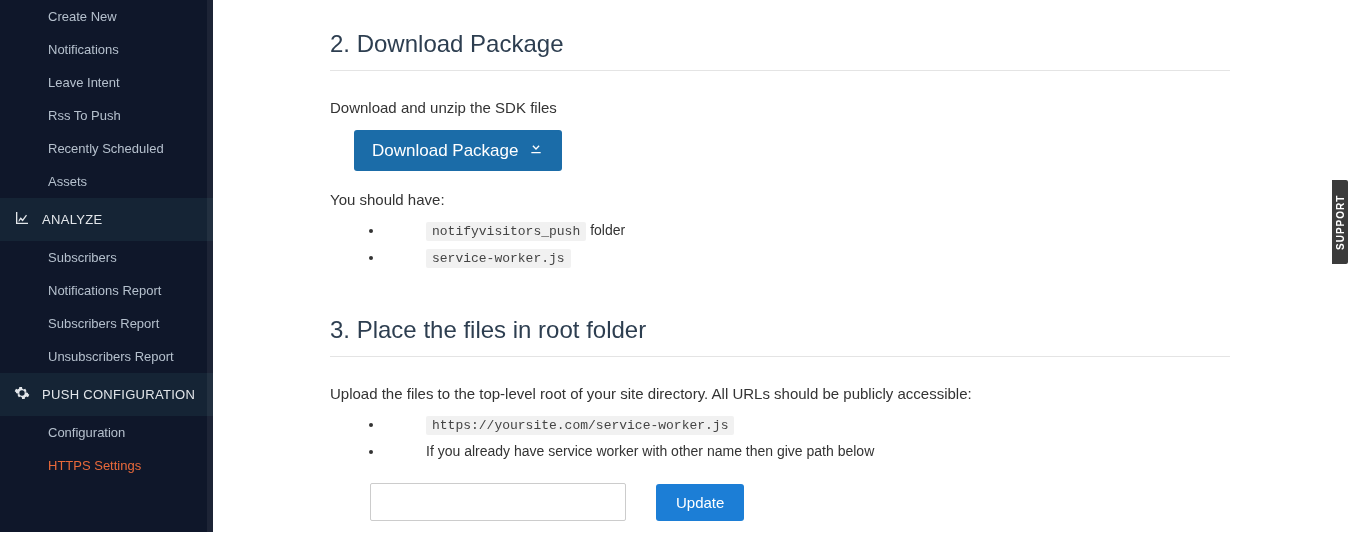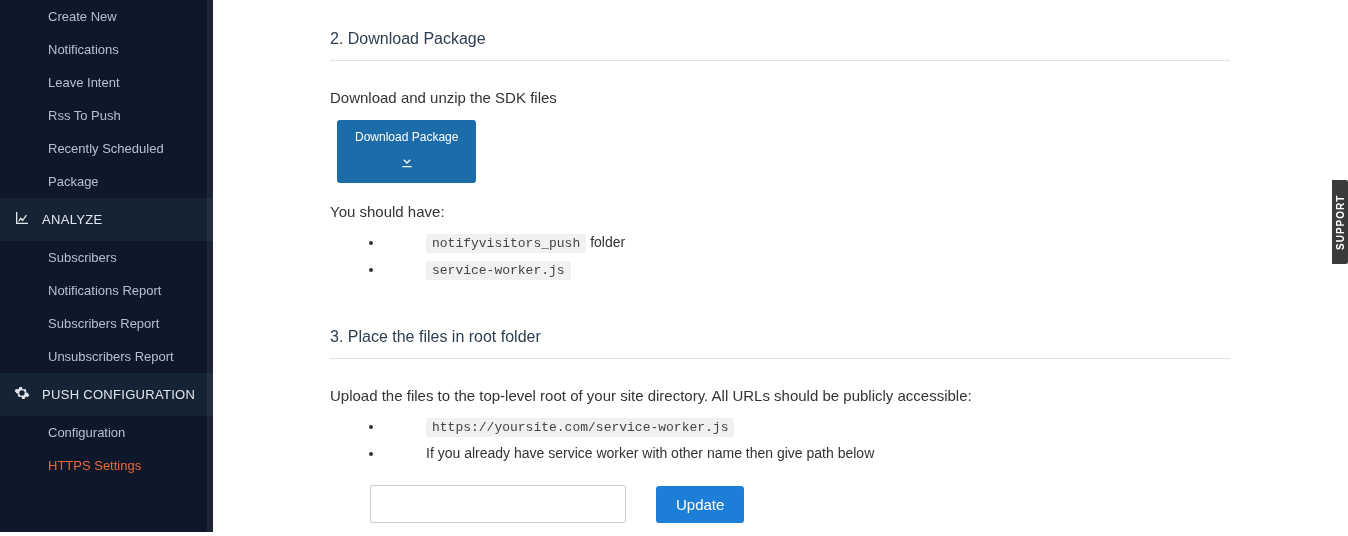--- a/index.html
+++ b/index.html
@@ -53,42 +53,41 @@
   .main {
     position: absolute;
     left: 240px; top: 0;
     width: 1080px;
     height: 536px;
     padding: 0 90px 0 90px;
     overflow-y: auto;
   }
   .section { margin-top: 30px; }
   .section-title {
-    font-size: 16px;
+    font-size: 24px;
     font-weight: 500;
     color: #2d3e50;
     padding-bottom: 12px;
     border-bottom: 1px solid #e4e4e4;
     margin-bottom: 28px;
   }
   .body-text { font-size: 15px; color: #333; margin-bottom: 14px; }
   .btn {
     display: inline-flex;
     align-items: center;
     gap: 10px;
     background: #1b6ca8;
     color: #fff;
     border: none;
     padding: 10px 18px;
-    font-size: 12px;
+    font-size: 17px;
     border-radius: 3px;
     cursor: pointer;
-    margin-left: 7px;
+    margin-left: 24px;
     margin-bottom: 20px;
-    flex-direction: column;
   }
   .btn svg { width: 16px; height: 16px; fill: #fff; }
   .btn-update {
     background: #1c7ed6;
     border-radius: 3px;
     padding: 10px 20px;
     color: #fff;
     font-size: 15px;
     border: none;
     cursor: pointer;
@@ -135,21 +134,21 @@
 </head>
 <body>
 
 <div class="sidebar">
   <div>
     <div class="sidebar-item">Create New</div>
     <div class="sidebar-item">Notifications</div>
     <div class="sidebar-item">Leave Intent</div>
     <div class="sidebar-item">Rss To Push</div>
     <div class="sidebar-item">Recently Scheduled</div>
-    <div class="sidebar-item">Package</div>
+    <div class="sidebar-item">Assets</div>
   </div>
 
   <div class="sidebar-header">
     <span>
       <svg viewBox="0 0 24 24">
           <path d="M3 3v18h18v-2H5V3H3zm4 12l3-4 3 3 5-7 1.5 1.2-6.5 9-3-3-3 4V15z"></path>
         </svg>
     </span>
     <span>ANALYZE</span>
   </div>

